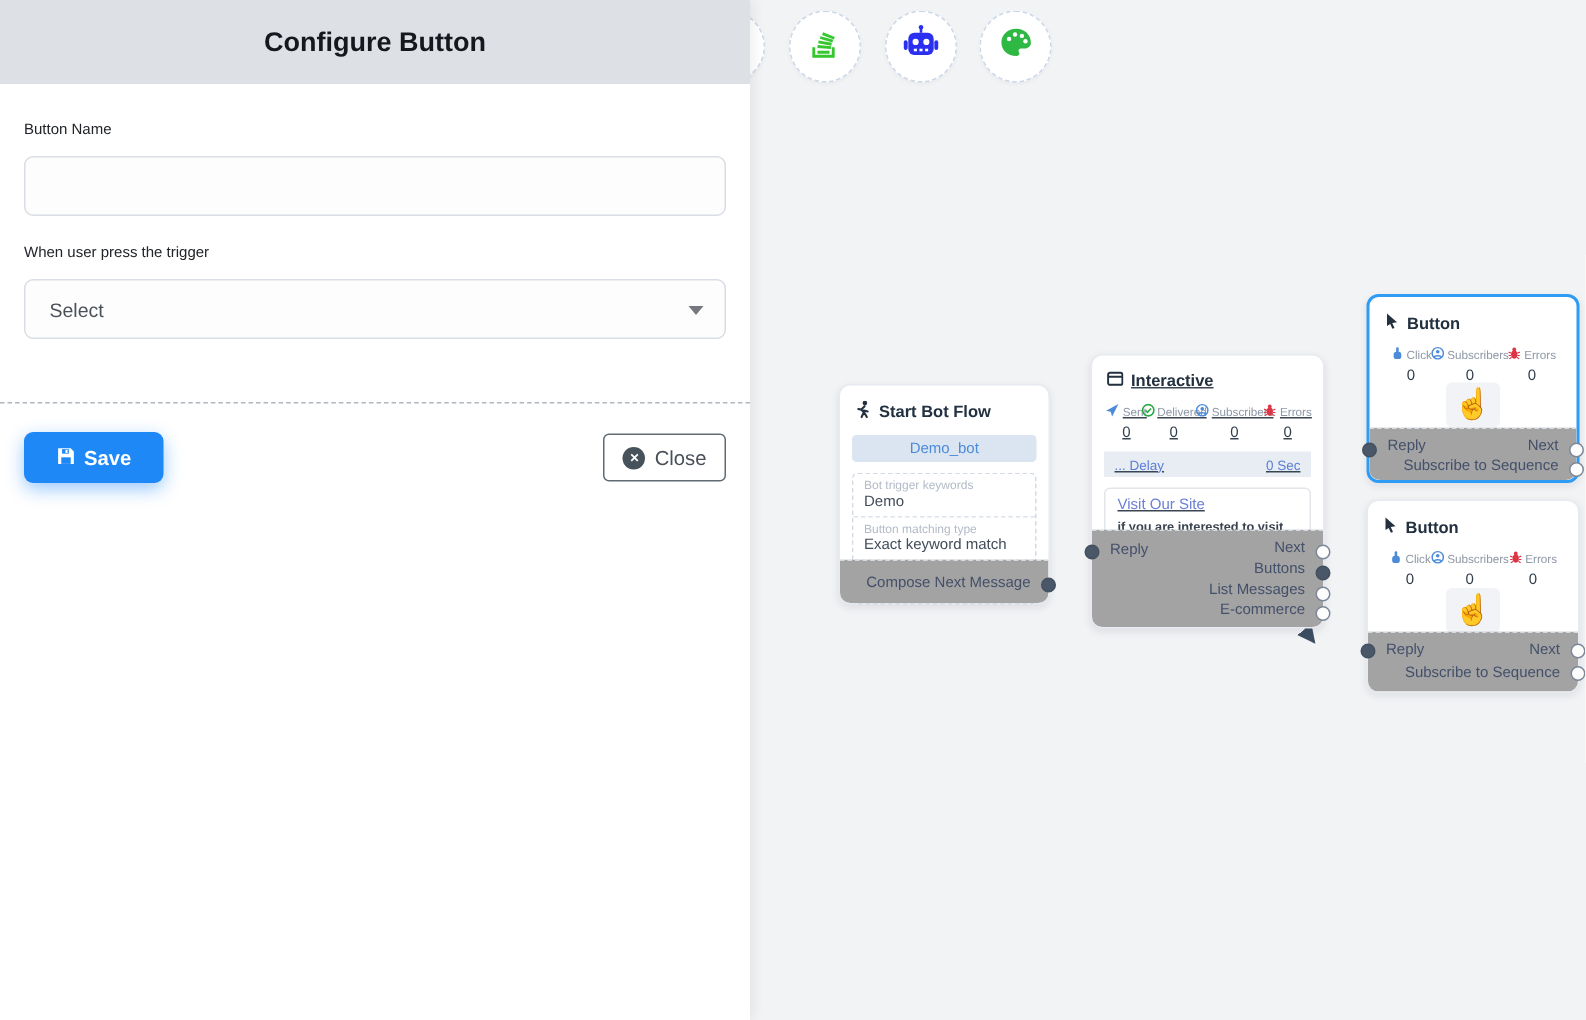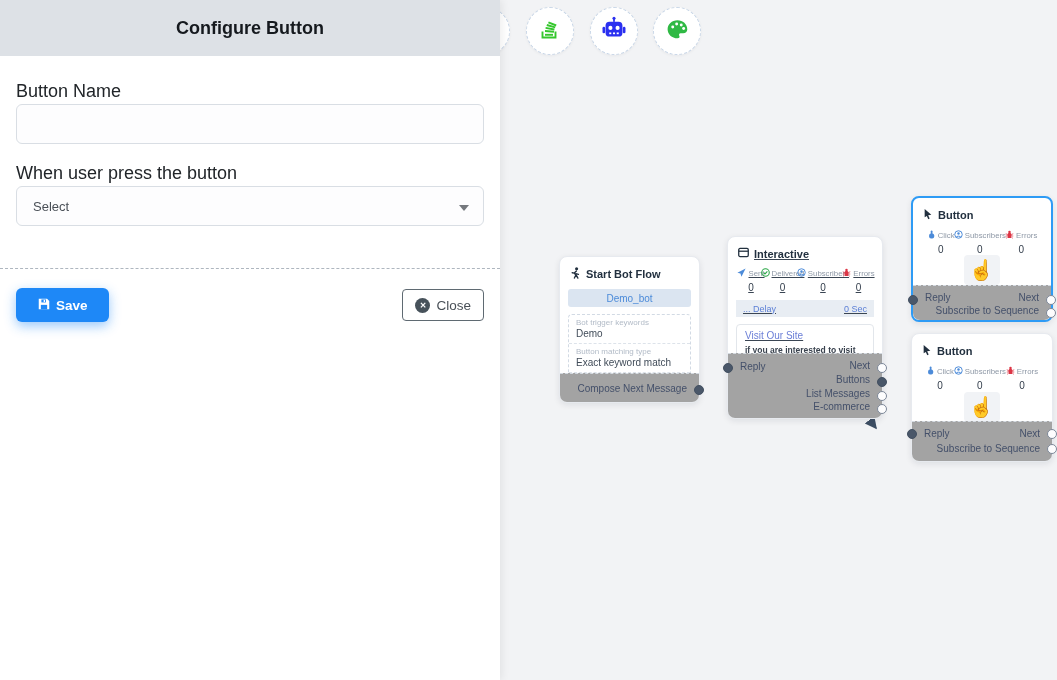--- a/index.html
+++ b/index.html
@@ -50,21 +50,21 @@
 
   .handbox{position:absolute;left:50%;transform:translateX(-50%);width:36px;height:30px;
     background:#f1f3f6;border-radius:4px;display:flex;align-items:center;justify-content:center;}
   .handglyph{font-size:20px;color:#8d97a3;line-height:1;}
 
   
   #panel{position:absolute;left:0;top:0;width:500px;height:680px;background:#fff;
     box-shadow:2px 0 8px rgba(0,0,0,.07);z-index:10;}
   #panel-header{height:56px;background:#dde1e6;display:flex;align-items:center;justify-content:center;}
   #panel-title{font-size:18px;font-weight:bold;color:#15191e;}
-  .form-label{position:absolute;left:16px;font-size:18px;color:#212529;}
+  .form-label{position:absolute;left:16px;font-size:10px;color:#212529;}
   .text-input{position:absolute;left:16px;width:468px;height:40px;box-sizing:border-box;
     border:1px solid #d9dee4;border-radius:6px;background:#fdfdfe;padding:0 12px;font-size:13px;color:#212529;outline:none;}
   .select-box{position:absolute;left:16px;width:468px;height:40px;box-sizing:border-box;
     border:1px solid #d9dee4;border-radius:6px;background:#fdfdfe;display:flex;align-items:center;
     padding:0 14px 0 16px;cursor:pointer;}
   .select-box .sel-text{flex:1;font-size:13px;color:#4a5057;}
   .dash-sep{position:absolute;left:0;top:268px;width:500px;border-top:1px dashed #aeb6bf;}
   #save-btn{position:absolute;left:16px;top:288px;height:34px;padding:0 21px;background:#1e88f7;border:none;
     border-radius:6px;color:#fff;font-size:13.5px;font-weight:bold;display:flex;align-items:center;gap:5px;
     cursor:pointer;box-shadow:0 4px 12px rgba(30,136,247,.45);font-family:inherit;}
@@ -380,21 +380,21 @@
   </div>
 
   <div id="panel">
     <div id="panel-header">
       <span id="panel-title">Configure Button</span>
     </div>
 
     <label class="form-label" style="top:81px;">Button Name</label>
     <input class="text-input" style="top: 104px;" type="text" value="">
 
-    <label class="form-label" style="top:163px;">When user press the button</label>
+    <label class="form-label" style="top:163px;">When user press the trigger</label>
     <div class="select-box" style="top:186px;">
       <span class="sel-text">Select</span>
       <span>
         <svg width="10" height="6" viewBox="0 0 10 6">
             <path d="M0,0 L10,0 L5,6 Z" fill="#75797e"></path>
           </svg>
       </span>
     </div>
 
     <div class="dash-sep"></div>

